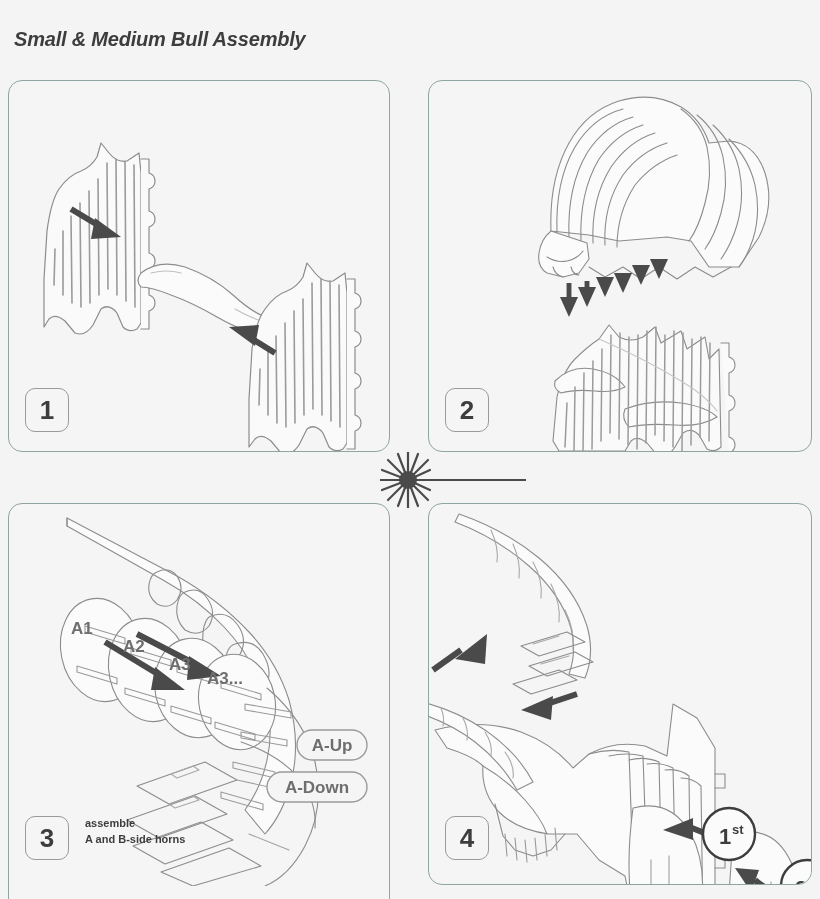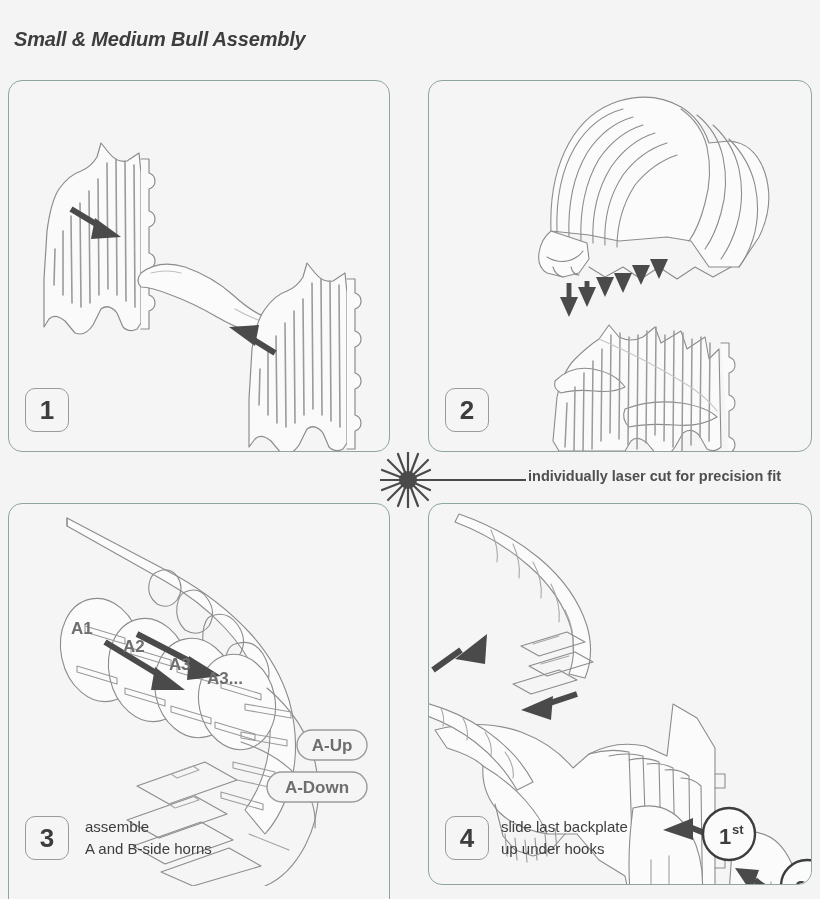--- a/index.html
+++ b/index.html
@@ -68,22 +68,22 @@
     color: #3d3d3d;
     box-sizing: border-box;
   }
   #badge-1 { left: 24px;  top: 387px; }
   #badge-2 { left: 444px; top: 387px; }
   #badge-3 { left: 24px;  top: 815px; }
   #badge-4 { left: 444px; top: 815px; }
 
   .step-caption {
     position: absolute;
-    font-size: 15px;
-    font-weight: normal;
+    font-size: 11px;
+    font-weight: bold;
     color: #3d3d3d;
     line-height: 1.45;
     white-space: pre-line;
   }
   #caption-3 { left: 84px;  top: 815px; }
   #caption-4 { left: 500px; top: 815px; }
 
   .laser-note {
     position: absolute;
     left: 380px;
@@ -413,22 +413,20 @@
           <circle cx="300" cy="330" r="26" fill="#fbfbfb" stroke="#3d3d3d" stroke-width="2.4"></circle>
           <text x="290" y="340" font-family="Liberation Sans, sans-serif" font-size="22" font-weight="bold" fill="#3d3d3d">1</text>
           <text x="303" y="330" font-family="Liberation Sans, sans-serif" font-size="13" font-weight="bold" fill="#3d3d3d">st</text>
           <circle cx="378" cy="382" r="26" fill="#fbfbfb" stroke="#3d3d3d" stroke-width="2.4"></circle>
           <text x="366" y="392" font-family="Liberation Sans, sans-serif" font-size="22" font-weight="bold" fill="#3d3d3d">2</text>
           <text x="380" y="382" font-family="Liberation Sans, sans-serif" font-size="13" font-weight="bold" fill="#3d3d3d">nd</text>
         </g>
       </svg>
     </div>
     <div class="step-badge" id="badge-4" style="left:16px; top:312px;">4</div>
-    <div class="step-caption" id="caption-4" style="left:72px; top:312px;">slide last backplate
-up under hooks</div>
   </div>
 
   <div class="laser-note">
     <svg class="laser-icon" width="150" height="56" viewBox="0 0 150 56" xmlns="http://www.w3.org/2000/svg">
       <g stroke="#4a4a4a" stroke-width="2.2" stroke-linecap="round">
         <line x1="28" y1="28" x2="28" y2="0"></line>
         <line x1="28" y1="28" x2="28" y2="56"></line>
         <line x1="28" y1="28" x2="0" y2="28"></line>
         <line x1="28" y1="28" x2="52" y2="28"></line>
         <line x1="28" y1="28" x2="8" y2="8"></line>
@@ -440,16 +438,15 @@
         <line x1="28" y1="28" x2="18" y2="54"></line>
         <line x1="28" y1="28" x2="38" y2="54"></line>
         <line x1="28" y1="28" x2="2" y2="18"></line>
         <line x1="28" y1="28" x2="2" y2="38"></line>
         <line x1="28" y1="28" x2="50" y2="18"></line>
         <line x1="28" y1="28" x2="50" y2="38"></line>
       </g>
       <circle cx="28" cy="28" r="9" fill="#4a4a4a"></circle>
       <line x1="44" y1="28" x2="146" y2="28" stroke="#4a4a4a" stroke-width="2.2"></line>
     </svg>
-    <div class="note-text">individually laser cut for precision fit</div>
   </div>
 
 </div>
 
 </body></html>

